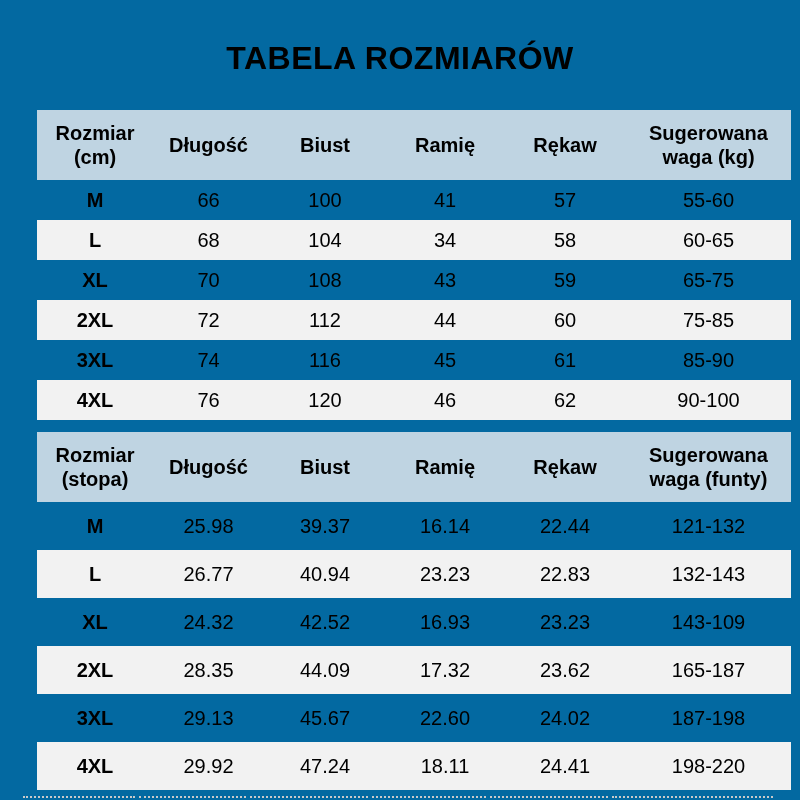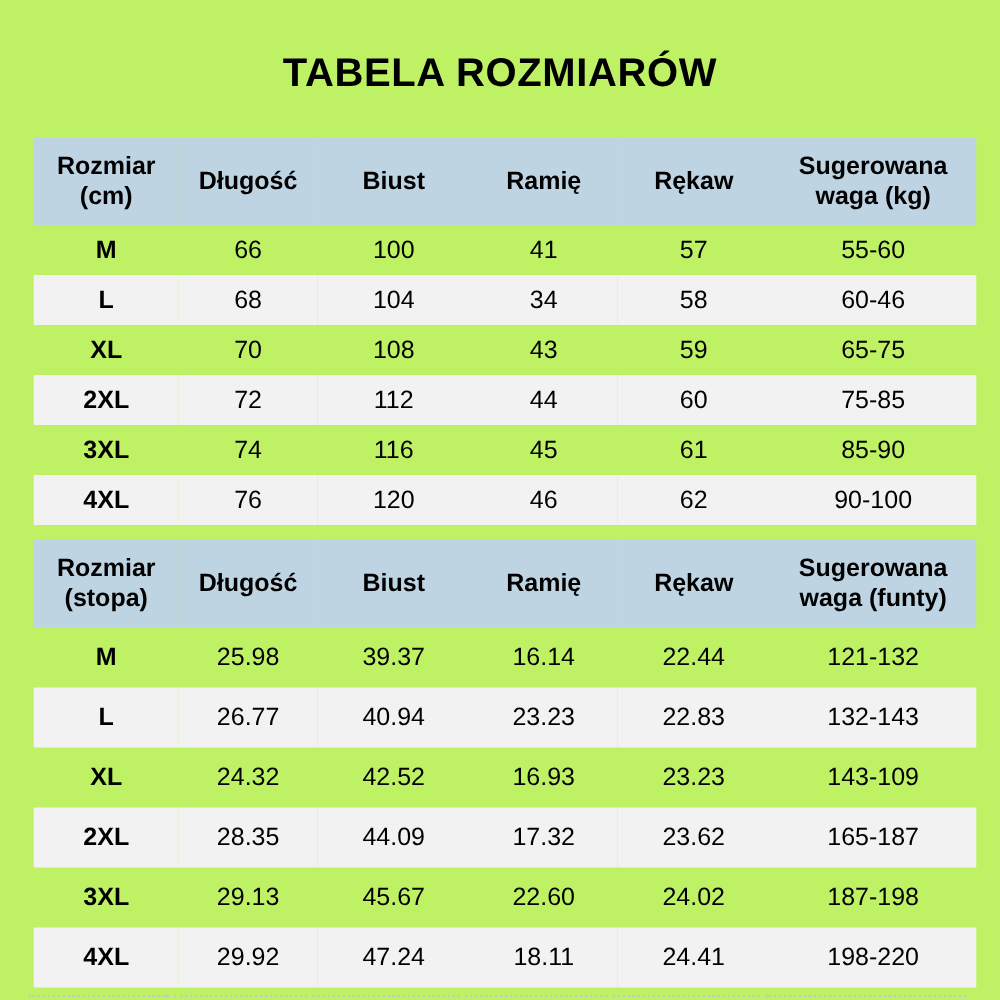--- a/index.html
+++ b/index.html
@@ -9,37 +9,37 @@
     width: 800px;
     height: 800px;
     font-family: "Liberation Sans", "DejaVu Sans", sans-serif;
     color: #000000;
     overflow: hidden;
   }
   .page {
     position: relative;
     width: 800px;
     height: 800px;
-    background: #bef264;
+    background: #0369a1;
   }
   .title {
     position: absolute;
     top: 38px;
     left: 0;
     width: 100%;
     margin: 0;
     text-align: center;
     font-size: 32px;
     font-weight: bold;
     letter-spacing: 0.5px;
     line-height: 40px;
   }
   table {
     position: absolute;
-    left: 27px;
+    left: 37px;
     width: 754px;
     border-collapse: collapse;
     table-layout: fixed;
     border: none;
   }
   #t1 { top: 110px; }
   #t2 { top: 432px; }
   col.c0 { width: 116px; }
   col.c1 { width: 111px; }
   col.c2 { width: 122px; }
@@ -122,21 +122,21 @@
         <td>41</td>
         <td>57</td>
         <td>55-60</td>
       </tr>
       <tr class="alt">
         <td class="size">L</td>
         <td>68</td>
         <td>104</td>
         <td>34</td>
         <td>58</td>
-        <td>60-46</td>
+        <td>60-65</td>
       </tr>
       <tr>
         <td class="size">XL</td>
         <td>70</td>
         <td>108</td>
         <td>43</td>
         <td>59</td>
         <td>65-75</td>
       </tr>
       <tr class="alt">

